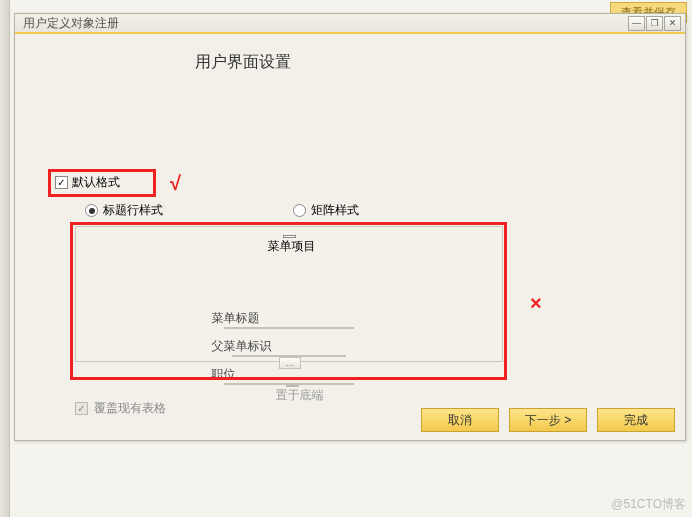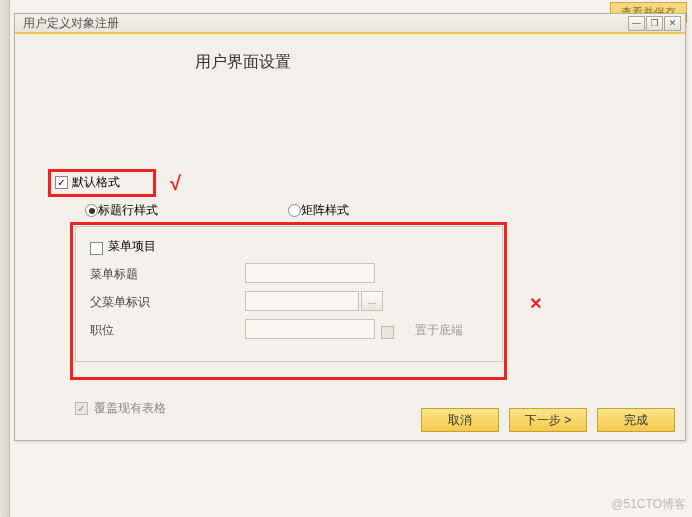--- a/index.html
+++ b/index.html
@@ -115,21 +115,21 @@
       font-size: 10px;
     }
     .radio-row {
       position: absolute;
       left: 70px;
       top: 168px;
       display: flex;
       gap: 130px;
       align-items: center;
     }
-    .radio-item { display: flex; align-items: center; }
+    .radio-item { display: flex; align-items: center; gap: 5px; }
     .radio {
       width: 13px;
       height: 13px;
       border-radius: 50%;
       border: 1px solid #888;
       background: #fff;
       display: inline-flex;
       align-items: center;
       justify-content: center;
     }
@@ -161,25 +161,26 @@
     .x-mark {
       position: absolute;
       left: 515px;
       top: 258px;
       color: #e22;
       font-size: 20px;
       font-weight: bold;
     }
     .form-row {
       display: flex;
-      align-items: flex-end;
+      align-items: center;
       margin-bottom: 8px;
       height: 20px;
-    }
-    .form-label { width: 155px; color: #444; }
+      flex-direction: column;
+    }
+    .form-label { width: 155px; color: #444; margin-top: 47px; }
     .form-input {
       width: 130px;
       height: 20px;
       border: 1px solid #c5c2b8;
       background: #f7f6f1;
     }
     .form-input.with-btn { width: 114px; }
     .input-btn {
       width: 22px;
       height: 20px;

